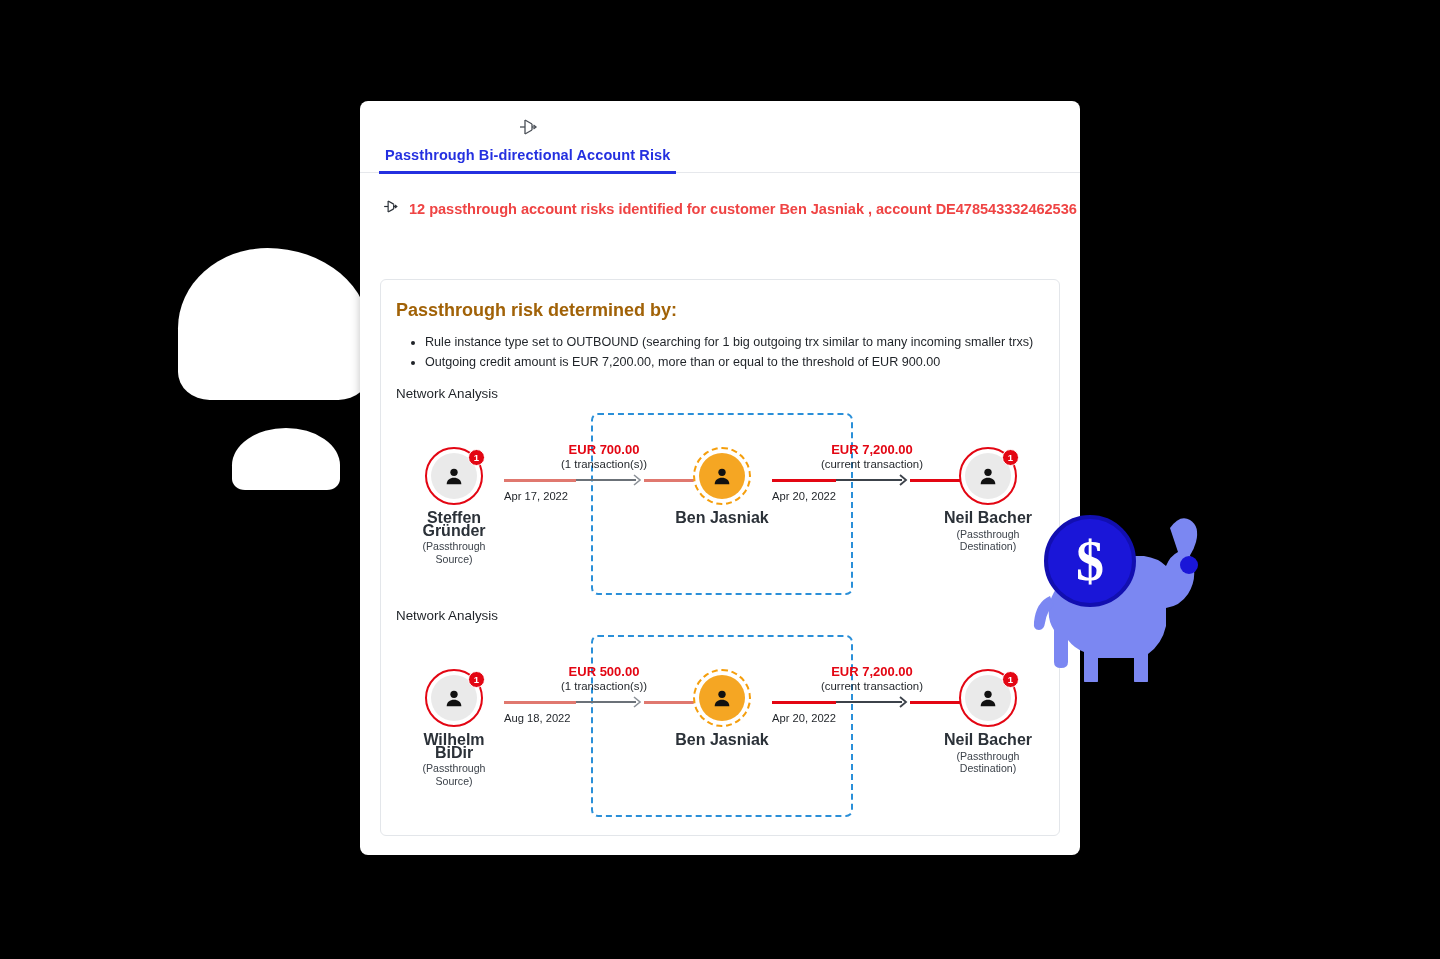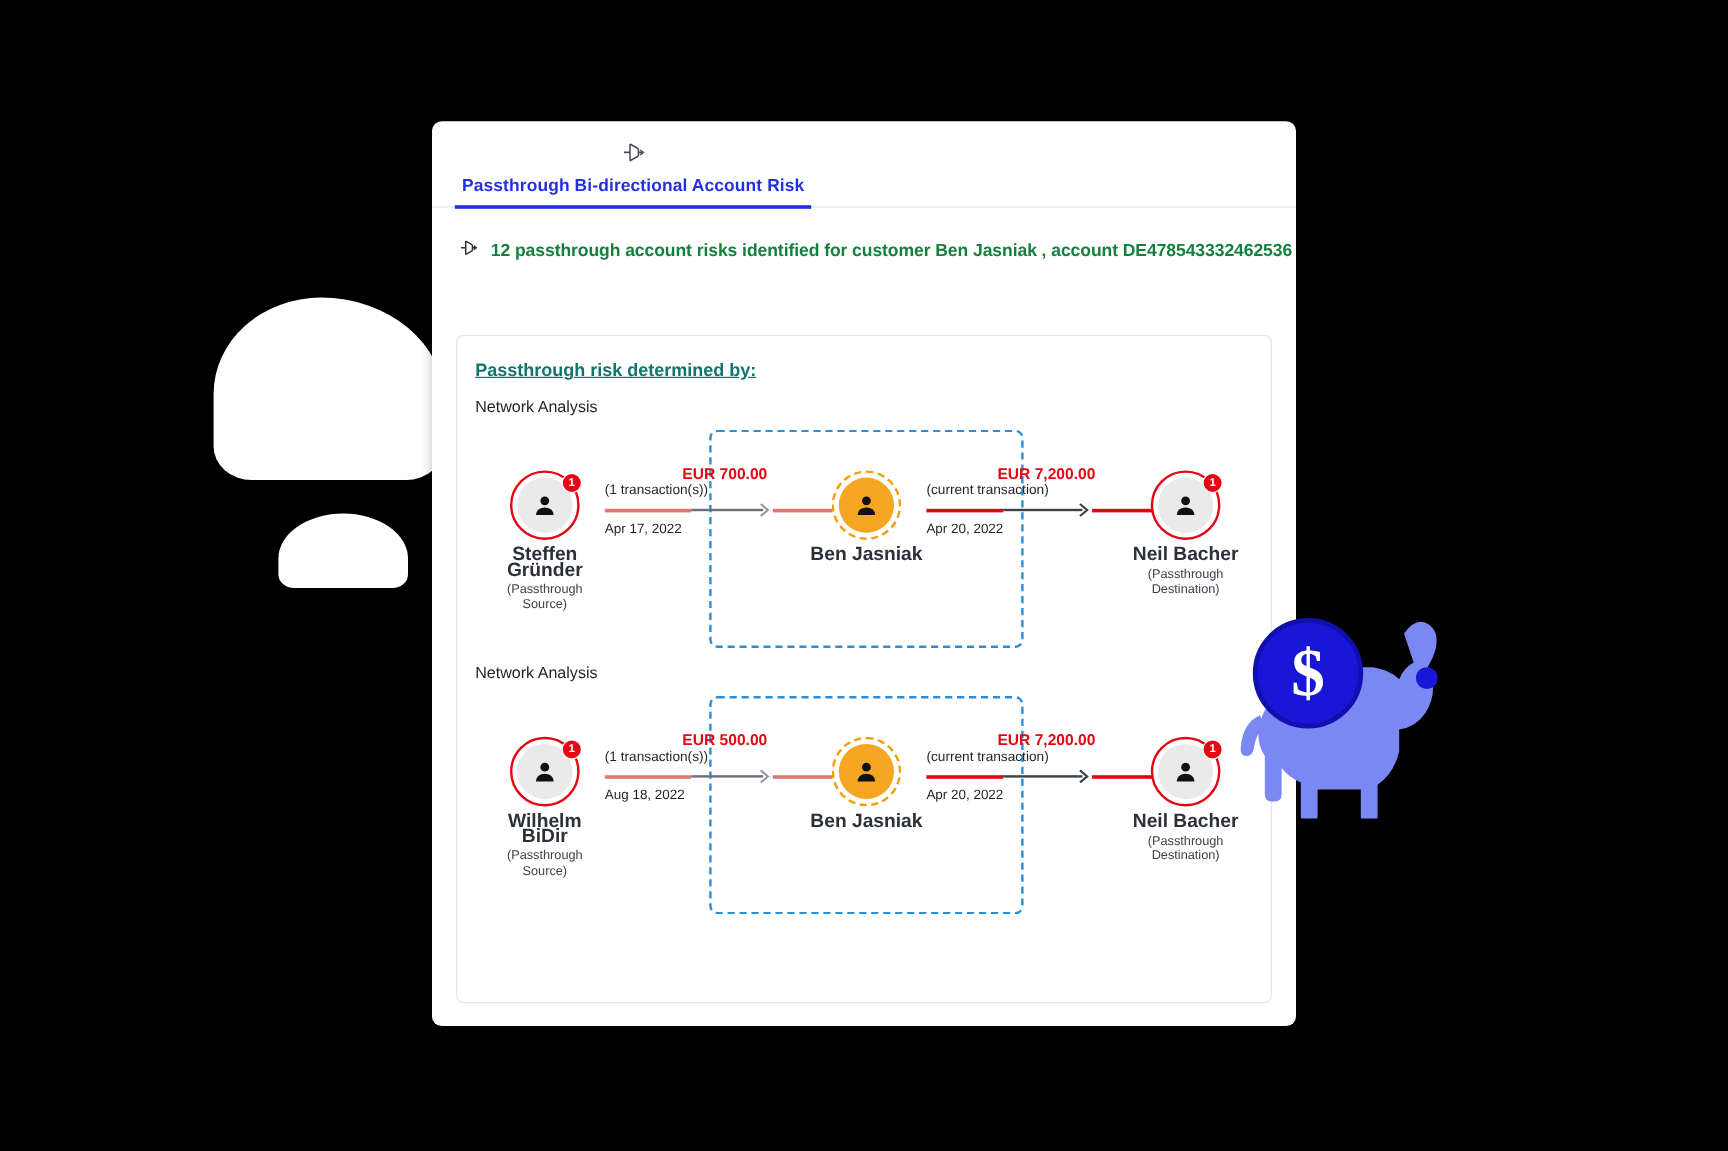--- a/index.html
+++ b/index.html
@@ -51,43 +51,42 @@
     position: absolute; left: 0; right: 0; bottom: -1px;
     height: 3px; background: #2430e0;
   }
 
   
   .headline {
     display: flex; align-items: center; gap: 9px;
     padding: 24px 0 0 21px;
   }
   .headline-text {
-    font-size: 14.6px; font-weight: bold; color: #15803d;
+    font-size: 14.6px; font-weight: bold; color: #ef4444;
     letter-spacing: -.05px;
   }
 
   .pill-row { padding: 15px 0 0 21px; }
   .pill {
     display: inline-block; background: #2430e0; color: #fff;
     font-size: 12.5px; font-weight: bold;
     border-radius: 999px; padding: 9px 19px;
     letter-spacing: .1px;
   }
 
   
   .panel {
     position: absolute; left: 20px; top: 178px;
     width: 680px; height: 557px;
     border: 1px solid #e3e6ea; border-radius: 6px;
     background: #fff;
   }
   .panel-title {
-    font-size: 15px; font-weight: bold; color: #0f766e;
+    font-size: 18px; font-weight: bold; color: #a16207;
     padding: 20px 0 0 15px;
-    text-decoration: underline;
   }
   .rules { margin: 11px 0 0 36px; }
   .rules li {
     font-size: 12.6px; color: #1f2328; line-height: 20px;
     list-style: disc; margin-left: 8px;
   }
   .section-label {
     font-size: 13.4px; color: #1f2328; padding-left: 15px;
   }
 
@@ -136,21 +135,21 @@
     margin-top: 3px; font-size: 10.6px; color: #3c424a; line-height: 12.5px;
   }
 
   
   .edge { position: absolute; width: 200px; }
   .edge .amt {
     text-align: center; font-size: 13px; font-weight: bold; color: #e30613;
     line-height: 15px;
   }
   .edge .cnt {
-    text-align: left; font-size: 11.4px; color: #1f2328; line-height: 15px;
+    text-align: center; font-size: 11.4px; color: #1f2328; line-height: 15px;
   }
   .edge .line-wrap { position: relative; height: 16px; }
   .edge .seg-l, .edge .seg-r {
     position: absolute; top: 7px; height: 2.5px;
   }
   .edge .mid {
     position: absolute; top: 7px; height: 2px; background: #6b7178;
   }
   .edge .arrow {
     position: absolute; top: 1px;
@@ -211,20 +210,24 @@
           <path d="M17.5 10 L20 12 L17.5 14"></path>
         </svg>
       </span>
       <span class="headline-text">12 passthrough account risks identified for customer Ben Jasniak , account DE478543332462536</span>
     </div>
 
 
     <div class="panel">
       <div class="panel-title">Passthrough risk determined by:</div>
 
+      <ul class="rules">
+        <li>Rule instance type set to OUTBOUND (searching for 1 big outgoing trx similar to many incoming smaller trxs)</li>
+        <li>Outgoing credit amount is EUR 7,200.00, more than or equal to the threshold of EUR 900.00</li>
+      </ul>
 
       <div style="margin-top:14px" class="section-label">Network Analysis</div>
 
       <div class="net" style="margin-top:4px">
         <div class="dashbox"></div>
 
         <div class="node" style="left:13px; top:42px;">
           <div class="ring red">
             <div class="inner">
               <svg width="22" height="22" viewBox="0 0 24 24" fill="#111">

